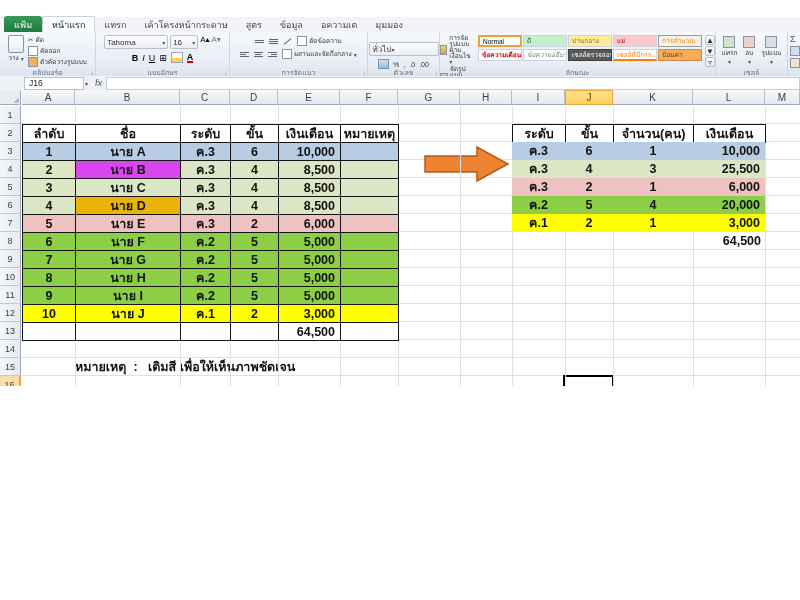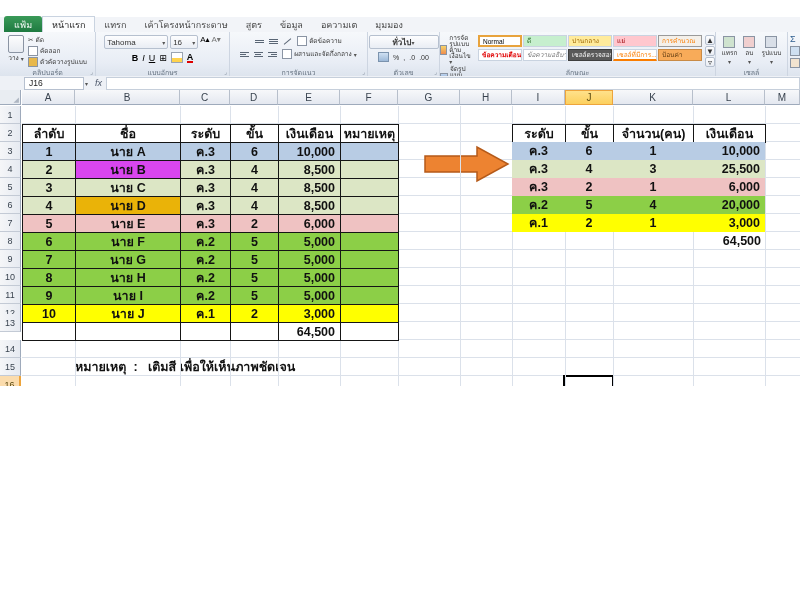--- a/index.html
+++ b/index.html
@@ -190,21 +190,21 @@
             <span class="sq"></span>
             <span>ผสานและจัดกึ่งกลาง</span>
             <span class="drop">▾</span>
           </span>
       </div>
       <div class="glabel">การจัดแนว</div>
       <div class="launcher">⌟</div>
     </div>
 
     <div class="rgroup" style="width:72px;">
-      <div class="btnbox" style="width:62px;height:12px;justify-content:center;padding:0 3px;margin-top:1px;font-weight:bold;">
+      <div class="btnbox" style="width:62px;height:12px;justify-content:flex-start;padding:0 3px;margin-top:8px;">
         <span>ทั่วไป</span>
           <span class="drop">▾</span>
       </div>
       <div style="display:flex;gap:4px;margin-top:3px;align-items:center;font-size:7px;color:#333;">
         <span style="width:9px;height:8px;background:linear-gradient(#cfe0f2,#9db9d8);border:1px solid #7b93ae;"></span>
         <span>%</span>
         <span>,</span>
         <span>.0</span>
         <span>.00</span>
       </div>
@@ -329,21 +329,21 @@
       <div class="rowhead" style="top: 52px; height: 18px;">3</div>
       <div class="rowhead" style="top: 70px; height: 18px;">4</div>
       <div class="rowhead" style="top: 88px; height: 18px;">5</div>
       <div class="rowhead" style="top: 106px; height: 18px;">6</div>
       <div class="rowhead" style="top: 124px; height: 18px;">7</div>
       <div class="rowhead" style="top: 142px; height: 18px;">8</div>
       <div class="rowhead" style="top: 160px; height: 18px;">9</div>
       <div class="rowhead" style="top: 178px; height: 18px;">10</div>
       <div class="rowhead" style="top: 196px; height: 18px;">11</div>
       <div class="rowhead" style="top: 214px; height: 18px;">12</div>
-      <div class="rowhead" style="top: 224px; height: 18px;">13</div>
+      <div class="rowhead" style="top: 232px; height: 18px;">13</div>
       <div class="rowhead" style="top: 250px; height: 18px;">14</div>
       <div class="rowhead" style="top: 268px; height: 18px;">15</div>
       <div class="rowhead sel" style="top: 286px; height: 18px;">16</div>
       <div id="ltable">
         <div class="trow">
           <div class="tc" style="width: 53px; background: rgb(255, 255, 255);">ลำดับ</div>
           <div class="tc" style="width: 105px; background: rgb(255, 255, 255);">ชื่อ</div>
           <div class="tc" style="width: 50px; background: rgb(255, 255, 255);">ระดับ</div>
           <div class="tc" style="width: 48px; background: rgb(255, 255, 255);">ขั้น</div>
           <div class="tc" style="width: 62px; background: rgb(255, 255, 255);">เงินเดือน</div>

